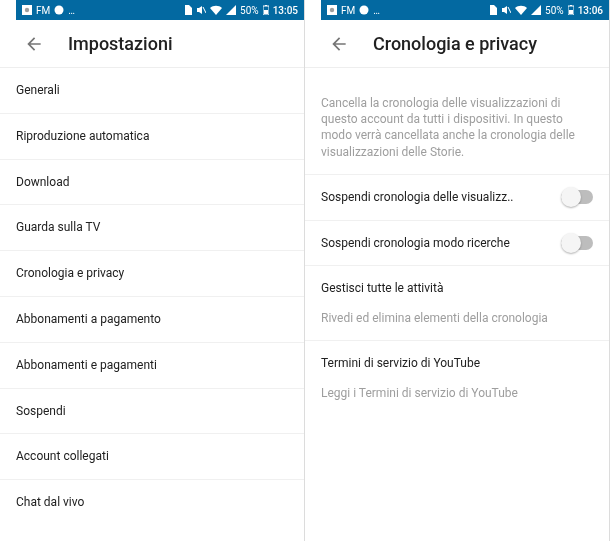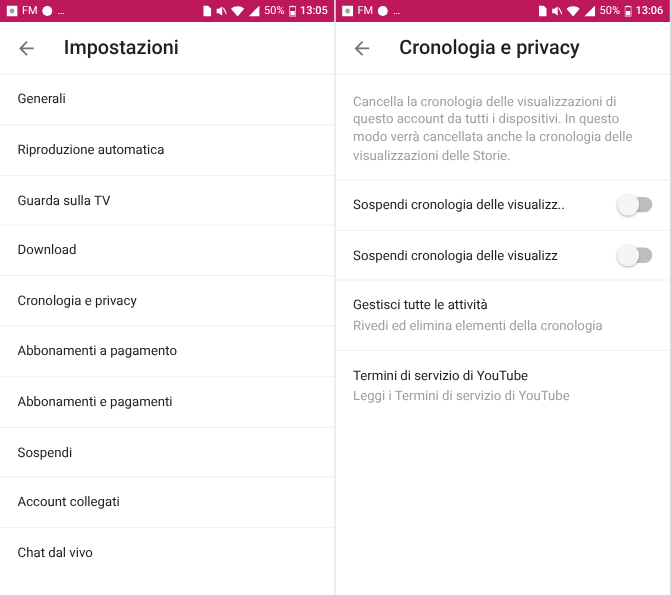--- a/index.html
+++ b/index.html
@@ -14,40 +14,41 @@
     .screen {
       width: 304px;
       height: 541px;
       background: #fff;
       display: flex;
       flex-direction: column;
       overflow: hidden;
     }
     .statusbar {
       height: 20px;
-      background: #be185d;
+      background: #0369a1;
       color: #fff;
       font-size: 10px;
       display: flex;
       align-items: center;
       padding: 0 6px;
       justify-content: space-between;
+      margin-left: 16px;
     }
     .statusbar .left, .statusbar .right {
       display: flex;
       align-items: center;
       gap: 4px;
     }
     .statusbar .clock { font-weight: 500; }
     .status-icon { display: inline-flex; }
     .header {
       height: 48px;
       display: flex;
       align-items: center;
-      padding: 0 14px;
+      padding: 0 24px;
       border-bottom: 1px solid #eee;
     }
     .back-arrow {
       width: 20px;
       height: 20px;
       color: #757575;
       margin-right: 24px;
       cursor: pointer;
     }
     .header-title {
@@ -66,21 +67,21 @@
     }
     .item:last-child { border-bottom: none; }
     .item-title {
       font-size: 12px;
       color: #212121;
       line-height: 1.4;
     }
     .item-sub {
       font-size: 12px;
       color: #9e9e9e;
-      margin-top: 2px;
+      margin-top: 13px;
       line-height: 1.35;
     }
     .item-row {
       display: flex;
       align-items: center;
       justify-content: space-between;
       gap: 24px;
     }
     .item-row .item-title {
       flex: 1;
@@ -170,24 +171,24 @@
     <span class="header-title">Impostazioni</span>
   </div>
   <div class="list">
     <div class="item">
         <div class="item-title">Generali</div>
       </div>
     <div class="item">
         <div class="item-title">Riproduzione automatica</div>
       </div>
     <div class="item">
+        <div class="item-title">Download</div>
+      </div>
+    <div class="item">
         <div class="item-title">Guarda sulla TV</div>
-      </div>
-    <div class="item">
-        <div class="item-title">Download</div>
       </div>
     <div class="item">
         <div class="item-title">Cronologia e privacy</div>
       </div>
     <div class="item">
         <div class="item-title">Abbonamenti a pagamento</div>
       </div>
     <div class="item">
         <div class="item-title">Abbonamenti e pagamenti</div>
       </div>
@@ -267,21 +268,21 @@
       <div class="item-sub">Cancella la cronologia delle visualizzazioni di questo account da tutti i dispositivi. In questo modo verrà cancellata anche la cronologia delle visualizzazioni delle Storie.</div>
     </div>
     <div class="item">
       <div class="item-row">
         <div class="item-title">Sospendi cronologia delle visualizz..</div>
         <div class="toggle"></div>
       </div>
     </div>
     <div class="item">
       <div class="item-row">
-        <div class="item-title">Sospendi cronologia delle visualizz</div>
+        <div class="item-title">Sospendi cronologia modo ricerche</div>
         <div class="toggle"></div>
       </div>
     </div>
     <div class="item">
       <div class="item-title">Gestisci tutte le attività</div>
       <div class="item-sub">Rivedi ed elimina elementi della cronologia</div>
     </div>
     <div class="item">
       <div class="item-title">Termini di servizio di YouTube</div>
       <div class="item-sub">Leggi i Termini di servizio di YouTube</div>

